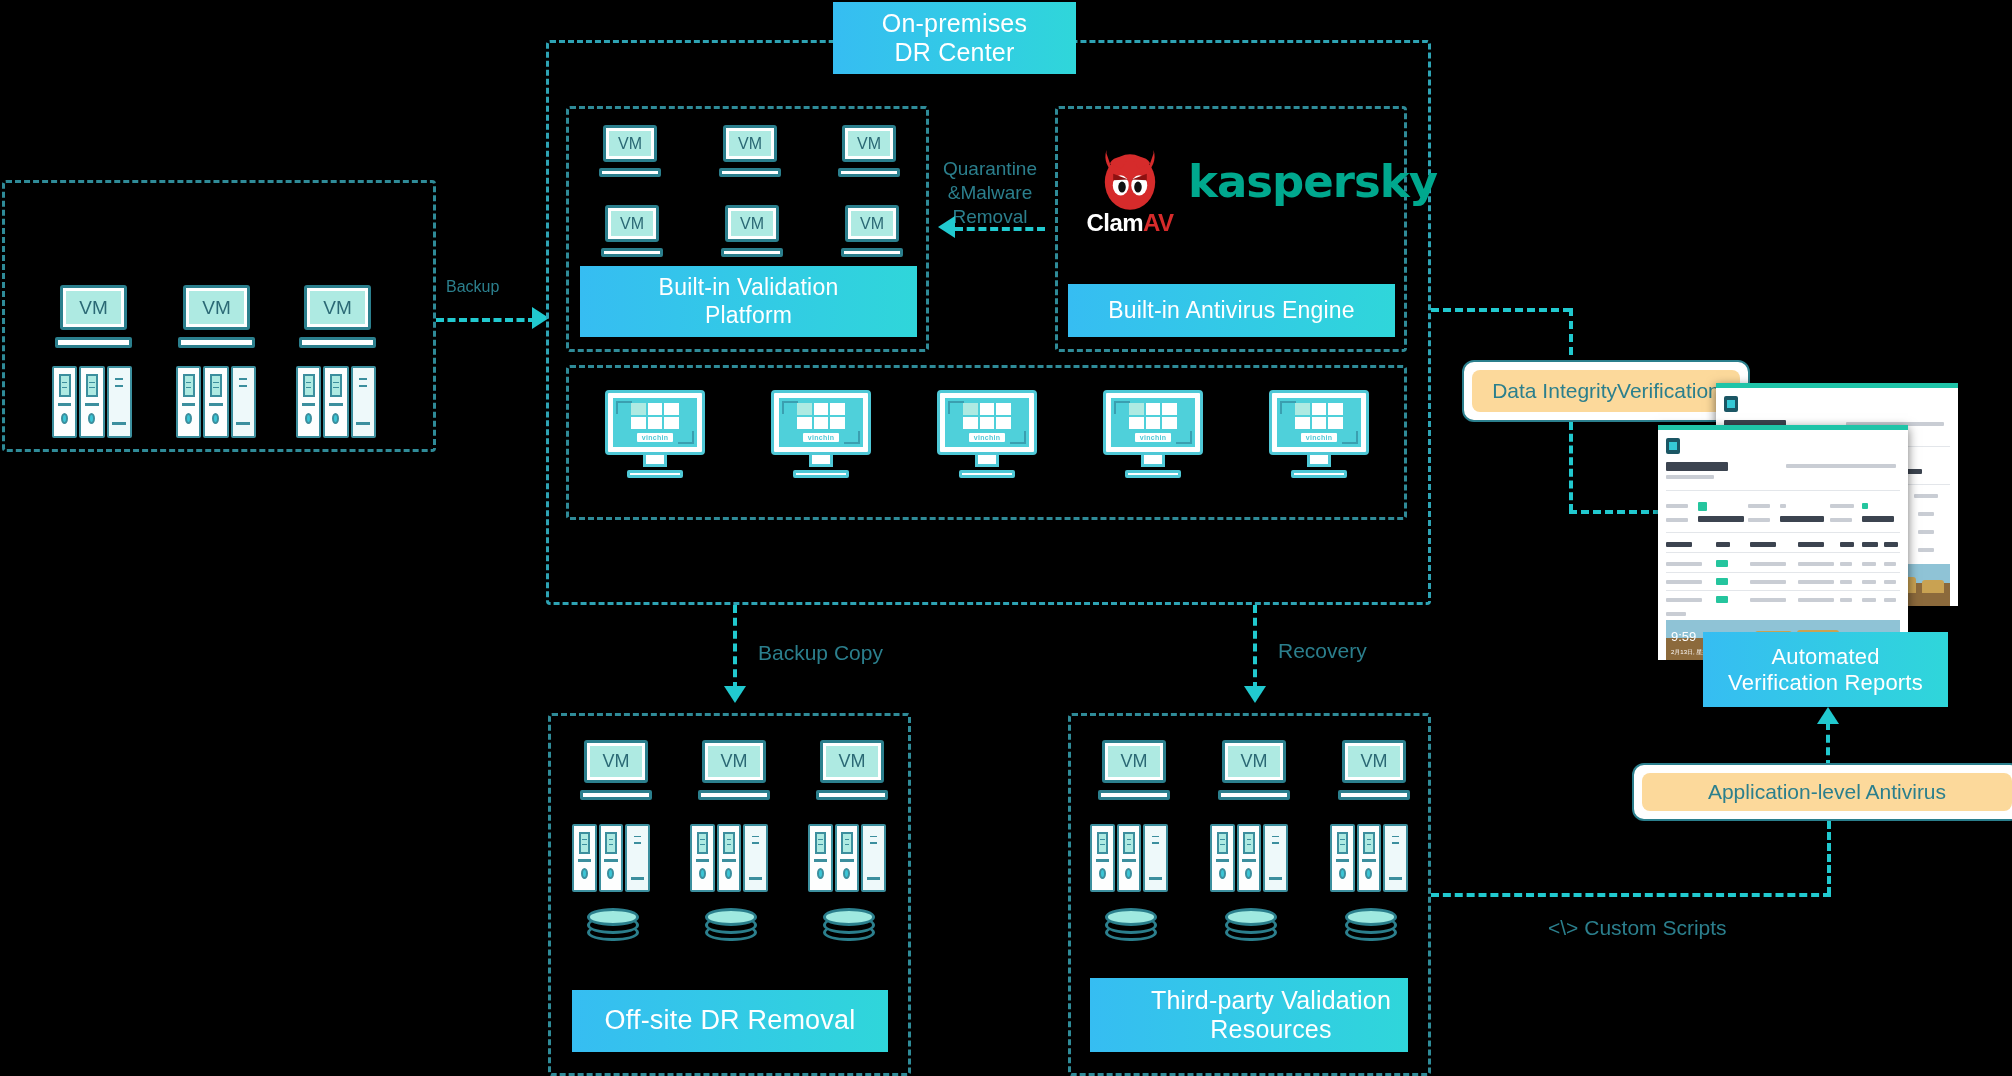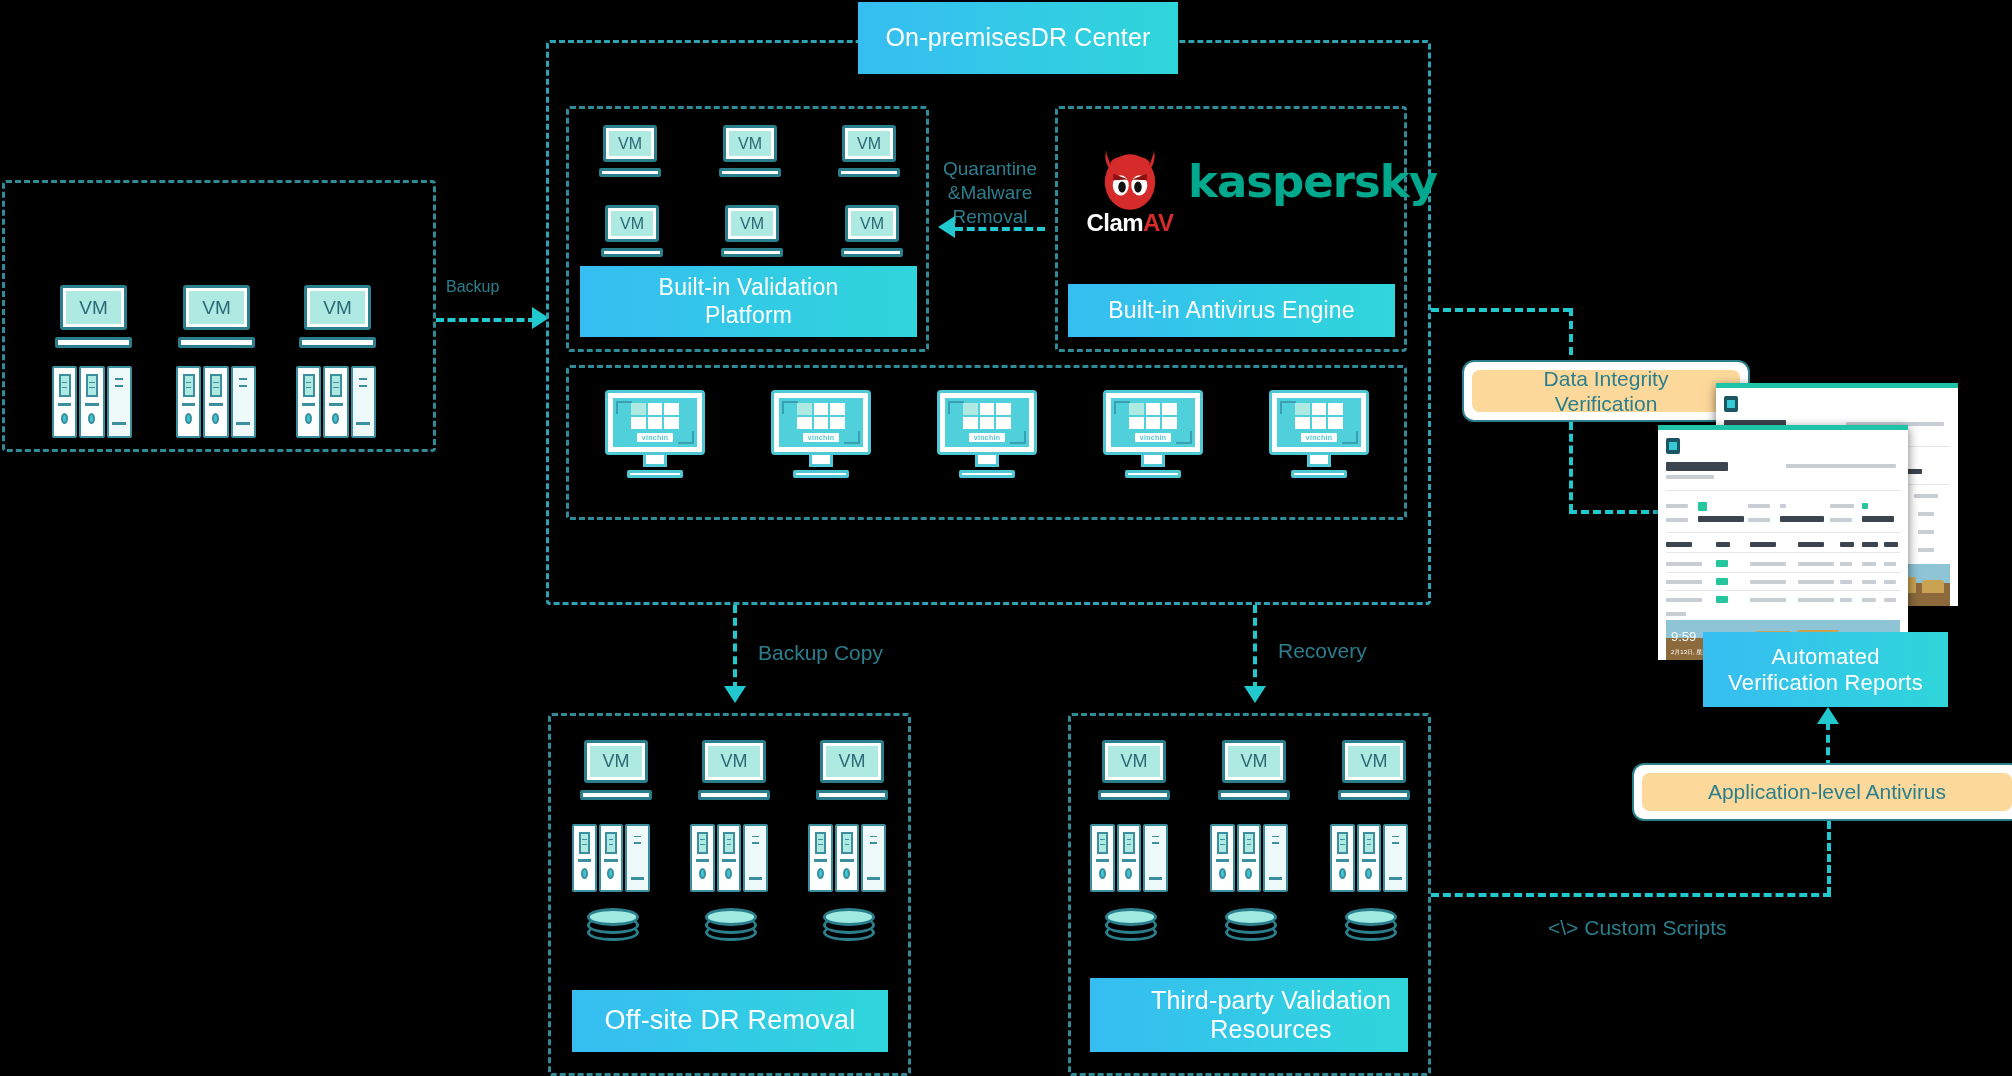--- a/index.html
+++ b/index.html
@@ -232,21 +232,21 @@
         <div class="bar"></div>
       </div>
   </div>
 
   <div class="lbl" style="left:446px;top:277px;font-size:16px;">Backup</div>
   <div class="hline" style="left:436px;top:318px;width:100px;"></div>
   <div class="arrow right" style="left:532px;top:307px;"></div>
 
   <div class="dashbox bright" style="left:546px;top:40px;width:885px;height:565px;"></div>
 
-  <div class="gradbar" style="left:833px;top:2px;width:320px;height:72px;font-size:25px;margin-left:25px;">
+  <div class="gradbar" style="left:833px;top:2px;width:243px;height:72px;font-size:25px;flex-direction:column;">
     <span>On-premises</span>
     <span>DR Center</span>
   </div>
 
   <div class="dashbox" style="left:566px;top:106px;width:363px;height:246px;"></div>
 
   <div class="vm" style="left:599px;top:125px;width:62px;height:52px;">
     <div class="screen">
         <i style="font-size:16px;">VM</i>
       </div>
@@ -605,21 +605,21 @@
 
   <div class="gradbar" style="left:1090px;top:978px;width:318px;height:74px;font-size:25px;flex-direction:column;padding-left:44px;">
     <span>Third-party Validation</span>
     <span>Resources</span>
   </div>
 
   <div class="hline" style="left:1431px;top:308px;width:140px;"></div>
   <div class="vline" style="left:1569px;top:308px;height:60px;"></div>
 
   <div class="callout" style="left:1462px;top:360px;width:288px;height:62px;">
-    <div class="callout-inner" style="font-size:21px;flex-direction:column;">
+    <div class="callout-inner" style="font-size:21px;flex-direction:row;">
       <span>Data Integrity</span>
       <span>Verification</span>
     </div>
   </div>
 
   <div class="vline" style="left:1569px;top:422px;height:90px;"></div>
   <div class="hline" style="left:1569px;top:510px;width:128px;"></div>
   <div class="arrow right" style="left:1694px;top:499px;"></div>
 
   <div class="report" style="left:1716px;top:383px;width:242px;height:218px;">

